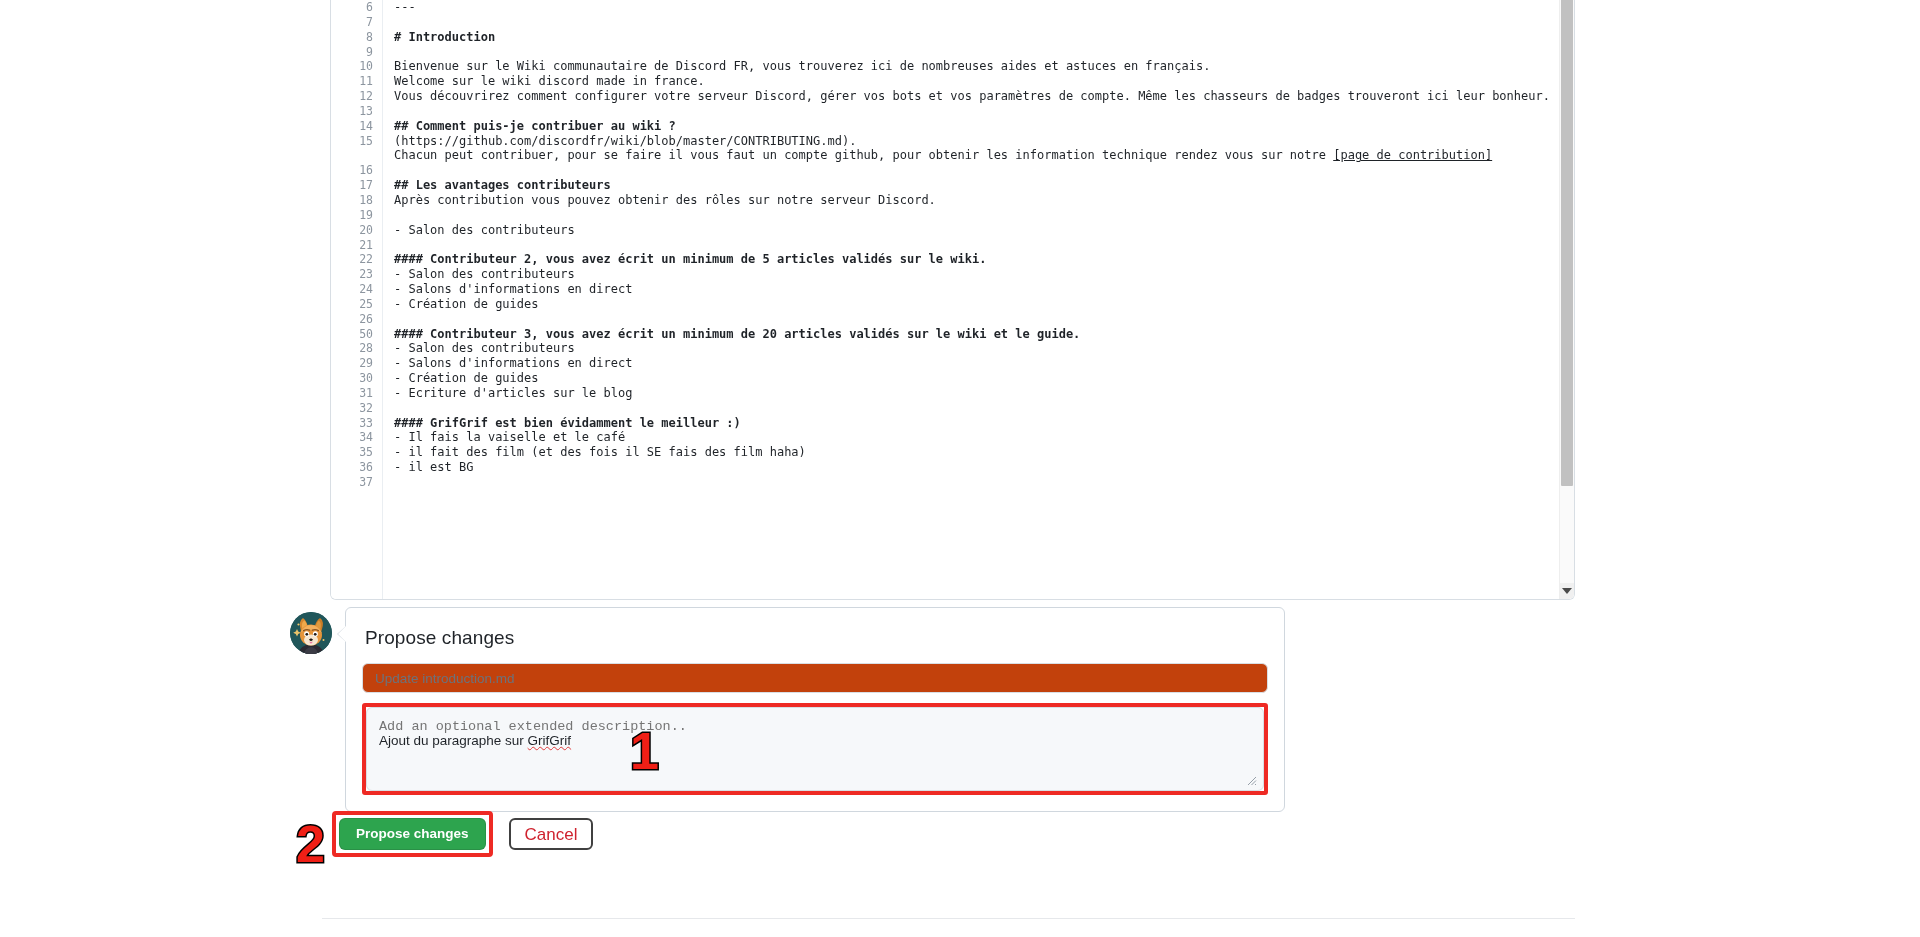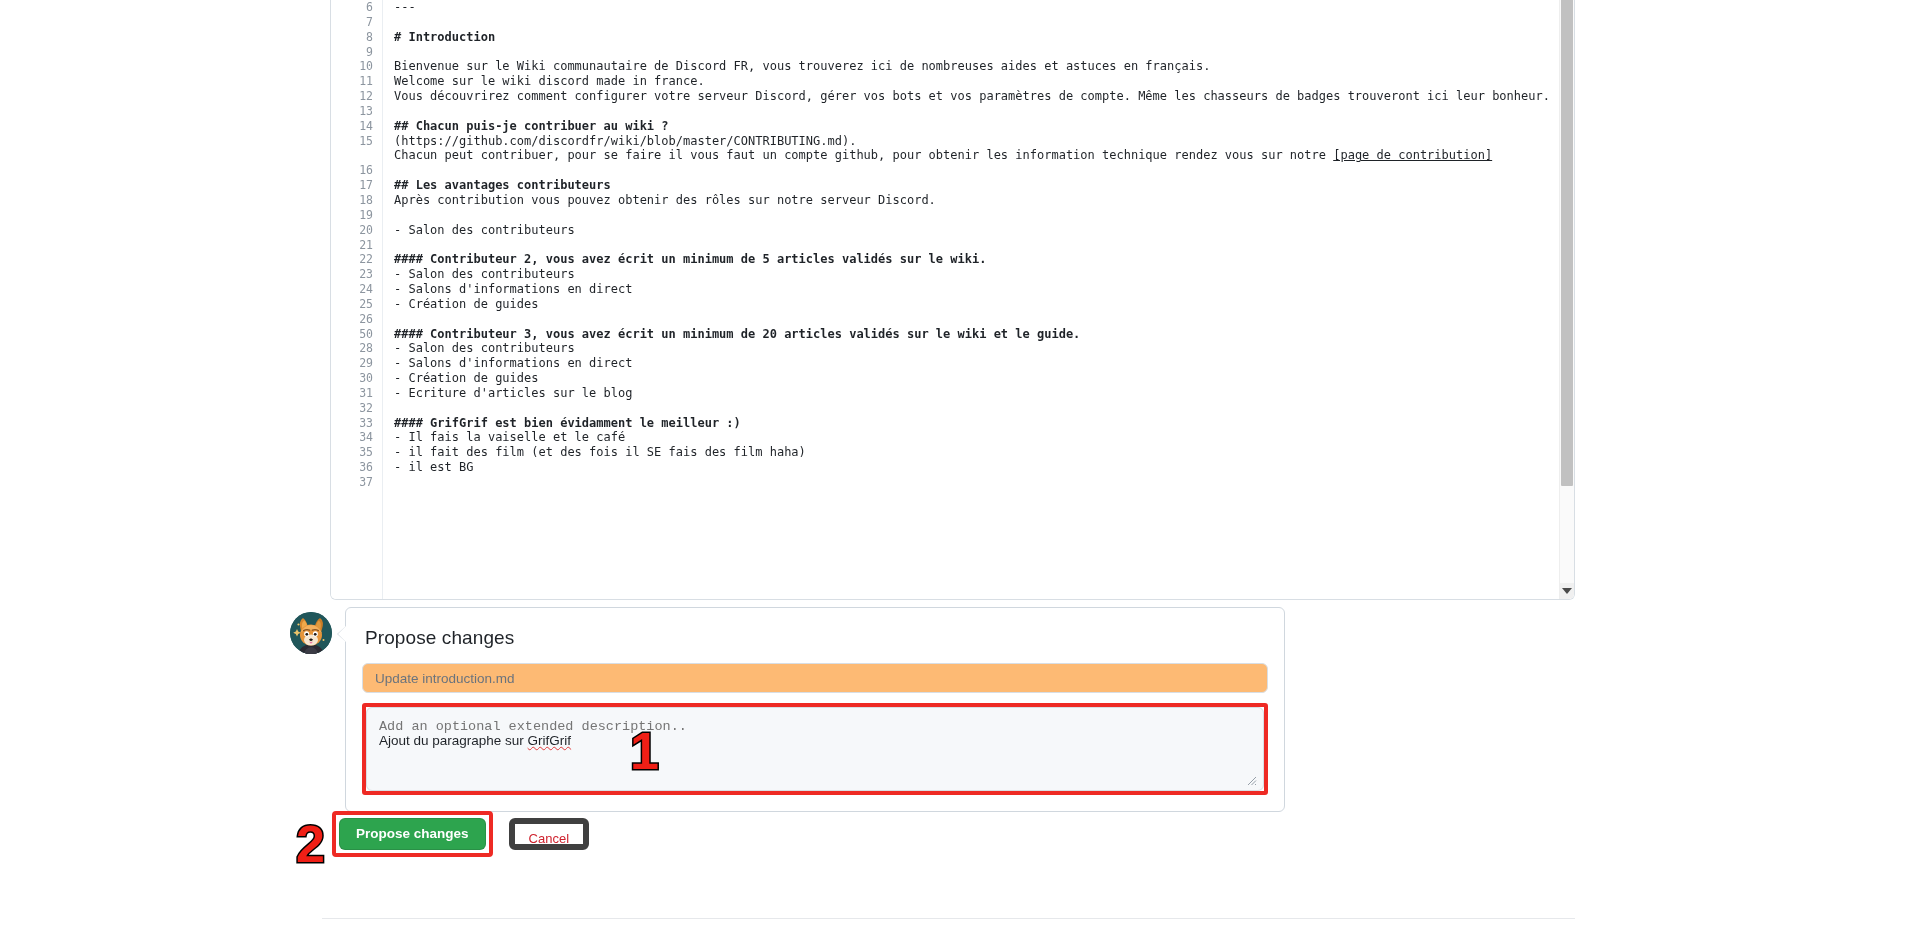--- a/index.html
+++ b/index.html
@@ -174,21 +174,21 @@
   }
 
   .field-summary {
     display: block;
     width: 100%;
     height: 30px;
     padding: 5px 12px;
     font-size: 13.5px;
     font-family: "Liberation Sans", sans-serif;
     color: #1f2328;
-    background: #fdba74;
+    background: #c2410c;
     border: 1px solid #d8dee4;
     border-radius: 6px;
     outline: none;
   }
   .field-summary::placeholder { color: #6a737d; }
 
   .desc-wrap {
     position: relative;
     margin-top: 10px;
     border: 4px solid #ee2a24;
@@ -257,23 +257,23 @@
     font-weight: bold;
     font-family: "Liberation Sans", sans-serif;
     padding: 6px 16px;
     height: 32px;
     cursor: pointer;
     line-height: 18px;
   }
   .btn-cancel {
     background: #ffffff;
     color: #cf222e;
-    border: 6px solid #404040;
+    border: 2px solid #404040;
     border-radius: 6px;
-    font-size: 13px;
+    font-size: 17px;
     font-family: "Liberation Sans", sans-serif;
     padding: 6px 14px;
     height: 32px;
     margin-left: 16px;
     cursor: pointer;
     line-height: 18px;
   }
 
   
   .anno {
@@ -342,21 +342,21 @@
       </div>
     <div class="code-area" id="code-area">
         <div class="code-line">---</div>
         <div class="code-line"></div>
         <div class="code-line bold"># Introduction</div>
         <div class="code-line"></div>
         <div class="code-line">Bienvenue sur le Wiki communautaire de Discord FR, vous trouverez ici de nombreuses aides et astuces en français.</div>
         <div class="code-line">Welcome sur le wiki discord made in france.</div>
         <div class="code-line">Vous découvrirez comment configurer votre serveur Discord, gérer vos bots et vos paramètres de compte. Même les chasseurs de badges trouveront ici leur bonheur.</div>
         <div class="code-line"></div>
-        <div class="code-line bold">## Chacun puis-je contribuer au wiki ?</div>
+        <div class="code-line bold">## Comment puis-je contribuer au wiki ?</div>
         <div class="code-line">(https://github.com/discordfr/wiki/blob/master/CONTRIBUTING.md).</div>
         <div class="code-line">Chacun peut contribuer, pour se faire il vous faut un compte github, pour obtenir les information technique rendez vous sur notre <span class="lnk">[page de contribution]</span></div>
         <div class="code-line"></div>
         <div class="code-line bold">## Les avantages contributeurs</div>
         <div class="code-line">Après contribution vous pouvez obtenir des rôles sur notre serveur Discord.</div>
         <div class="code-line"></div>
         <div class="code-line">- Salon des contributeurs</div>
         <div class="code-line"></div>
         <div class="code-line bold">#### Contributeur 2, vous avez écrit un minimum de 5 articles validés sur le wiki.</div>
         <div class="code-line">- Salon des contributeurs</div>

